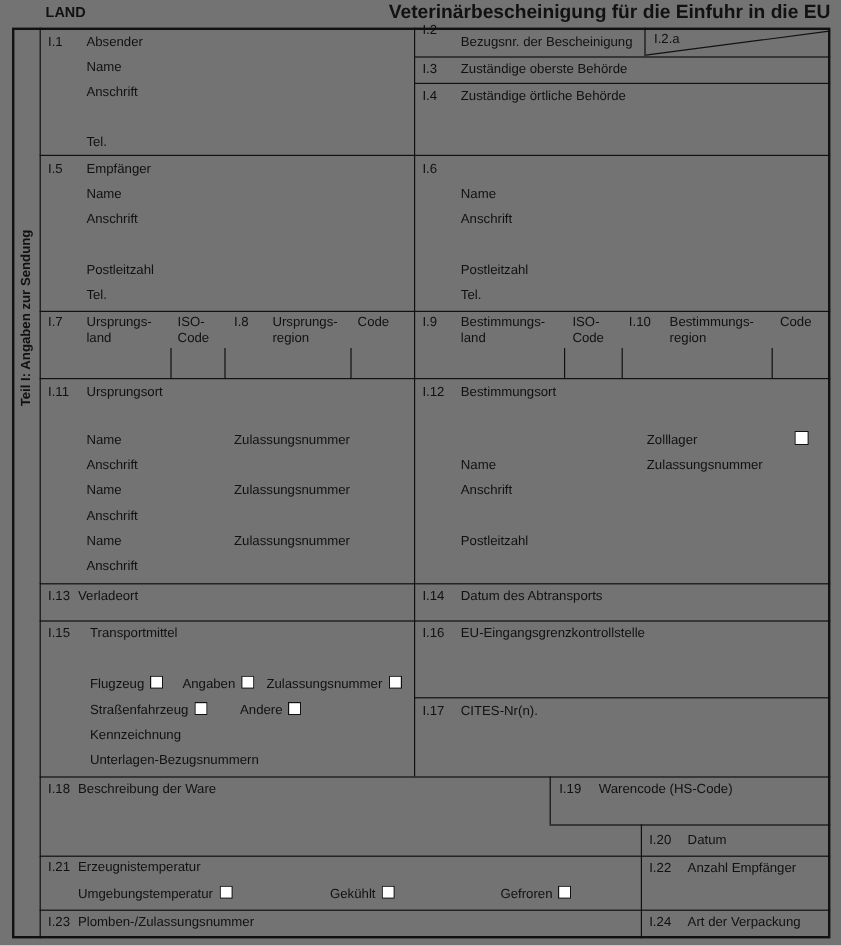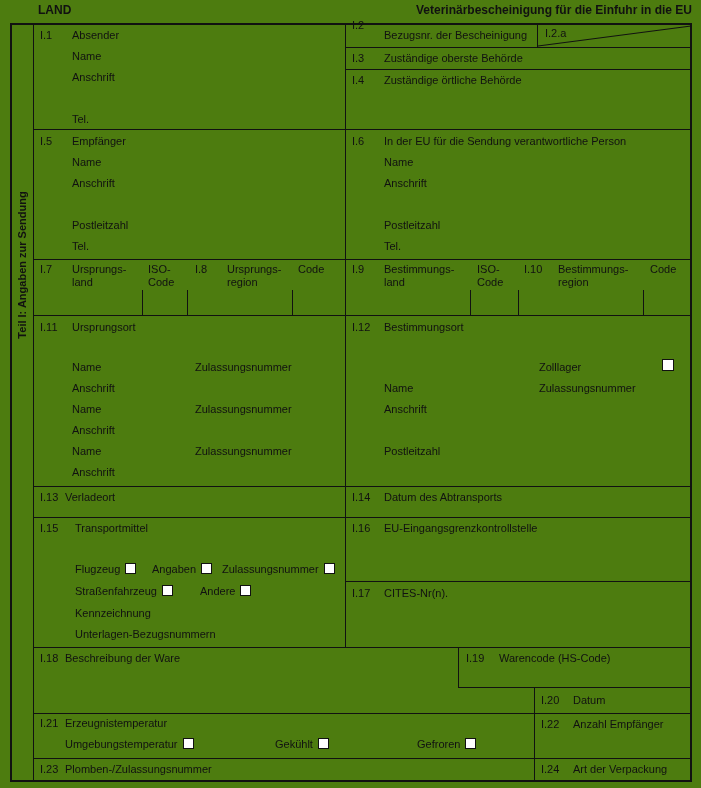--- a/index.html
+++ b/index.html
@@ -1,17 +1,17 @@
 <!DOCTYPE html>
 <html><head>
 <meta charset="utf-8">
 <style>
   html,body { margin:0; padding:0; background:#ffffff; }
   #page {
-    position:relative; width:701px; height:788px; background:#4d7c0f;
+    position:relative; width:701px; height:788px; background:#737373;
     font-family:"Liberation Sans","DejaVu Sans",sans-serif;
     color:#111111; overflow:hidden;
   }
   .t { position:absolute; font-size:11px; line-height:13px; white-space:nowrap; }
   .b { font-weight:bold; }
   .hl { position:absolute; height:1px; background:#111111; }
   .vl { position:absolute; width:1px; background:#111111; }
   .frame { position:absolute; left:10px; top:23px; width:682px; height:759px;
            border:2px solid #111111; box-sizing:border-box; }
   .cbi { display:inline-block; width:9px; height:9px; border:1.5px solid #111111;
@@ -23,21 +23,21 @@
   #sidebar-wrap span { transform:rotate(-90deg); white-space:nowrap;
                        font-size:11px; font-weight:bold; }
   svg.diag { position:absolute; left:538px; top:24px; }
 </style>
 </head>
 <body>
 
 <div id="page">
 
   <div class="t b" style="left:38px;top:4px;font-size:12px">LAND</div>
-  <div class="t b" style="right:9px;top:4px;font-size:12px">Veterinärbescheinigung für die Einfuhr in die EU</div>
+  <div class="t b" style="right:9px;top:4px;font-size:16px">Veterinärbescheinigung für die Einfuhr in die EU</div>
 
   <div class="frame"></div>
   <div>
     <div class="vl" style="left:33px;top:23px;height:759px"></div>
     <div class="vl" style="left:345px;top:23px;height:624px"></div>
     <div class="vl" style="left:537px;top:23px;height:24px"></div>
     <div class="vl" style="left:458px;top:647px;height:40px"></div>
     <div class="vl" style="left:534px;top:687px;height:95px"></div>
     <div class="vl" style="left:142px;top:290px;height:25px"></div>
     <div class="vl" style="left:187px;top:290px;height:25px"></div>
@@ -82,21 +82,20 @@
   <div class="t" style="left:384px;top:74px">Zuständige örtliche Behörde</div>
 
   <div class="t" style="left:40px;top:135px">I.5</div>
   <div class="t" style="left:72px;top:135px">Empfänger</div>
   <div class="t" style="left:72px;top:156px">Name</div>
   <div class="t" style="left:72px;top:177px">Anschrift</div>
   <div class="t" style="left:72px;top:219px">Postleitzahl</div>
   <div class="t" style="left:72px;top:240px">Tel.</div>
 
   <div class="t" style="left:352px;top:135px">I.6</div>
-  <div class="t" style="left:384px;top:135px">In der EU für die Sendung verantwortliche Person</div>
   <div class="t" style="left:384px;top:156px">Name</div>
   <div class="t" style="left:384px;top:177px">Anschrift</div>
   <div class="t" style="left:384px;top:219px">Postleitzahl</div>
   <div class="t" style="left:384px;top:240px">Tel.</div>
 
   <div class="t" style="left:40px;top:263px">I.7</div>
   <div class="t" style="left:72px;top:263px">Ursprungs-</div>
   <div class="t" style="left:72px;top:276px">land</div>
   <div class="t" style="left:148px;top:263px">ISO-</div>
   <div class="t" style="left:148px;top:276px">Code</div>

